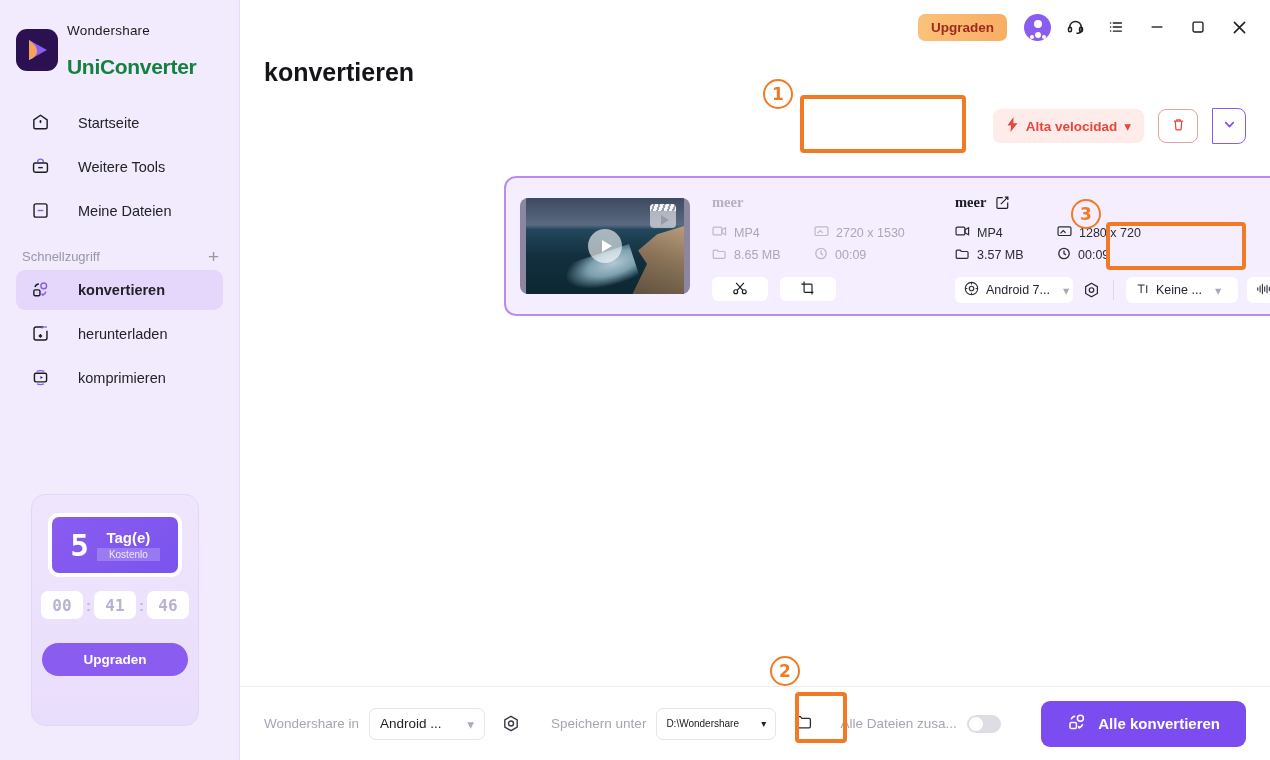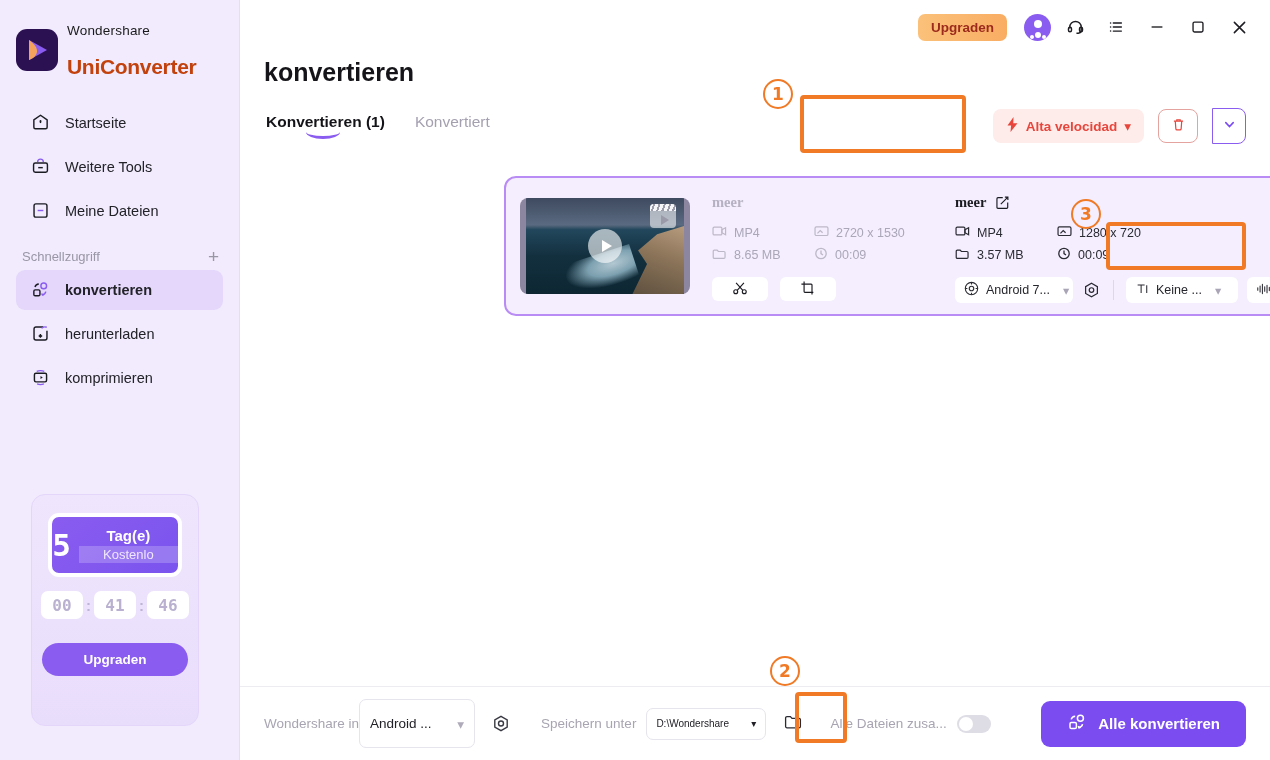--- a/index.html
+++ b/index.html
@@ -19,25 +19,25 @@
     position: relative;
     flex: 0 0 240px;
   }
   .brand { display: flex; align-items: center; gap: 9px; padding: 24px 0 0 16px; }
   .brand-logo {
     width: 42px; height: 42px; border-radius: 11px;
     background: #2c1152; position: relative; flex: 0 0 42px;
   }
   .brand-text { line-height: 1; }
   .brand-top { font-size: 13.5px; color: #1a1a1a; letter-spacing: .2px; }
-  .brand-bottom { font-size: 21px; font-weight: bold; color: #c2410c; letter-spacing: -.3px; margin-top: 18px; }
+  .brand-bottom { font-size: 21px; font-weight: bold; color: #15803d; letter-spacing: -.3px; margin-top: 18px; }
 
   .nav { margin-top: 26px; }
   .nav-item {
-    display: flex; align-items: center; gap: 15px;
+    display: flex; align-items: center; gap: 28px;
     height: 40px; margin: 4px 16px; padding-left: 14px;
     border-radius: 9px; cursor: pointer;
     font-size: 14.5px; color: #222228;
   }
   .nav-item.active { background: #e4d7fb; font-weight: bold; }
   .nav-ico { width: 20px; height: 20px; flex: 0 0 20px; display: flex; align-items: center; justify-content: center; }
   .nav-ico svg { display: block; }
 
   .quick {
     display: flex; align-items: center; justify-content: space-between;
@@ -63,22 +63,22 @@
     display: flex; align-items: center; justify-content: center; gap: 9px;
   }
   .promo-digit {
     font-family: "DejaVu Sans Mono", monospace;
     font-size: 31px; color: #ffffff; font-weight: bold; line-height: 1;
     letter-spacing: -1px;
   }
   .promo-right { display: flex; flex-direction: column; align-items: center; gap: 2px; }
   .promo-tage { font-size: 15px; color: #fff; font-weight: bold; }
   .promo-free {
-    font-size: 13px; color: #f0e6ff; background: #ffffff36;
-    border-radius: 0; padding: 1px 24px;
+    font-size: 10px; color: #f0e6ff; background: #ffffff36;
+    border-radius: 0; padding: 1px 12px;
   }
   .promo-timer { display: flex; align-items: center; gap: 3px; margin-top: 14px; }
   .tbox {
     background: #ffffff; border-radius: 7px;
     width: 42px; height: 28px; display: flex; align-items: center; justify-content: center;
     font-family: "DejaVu Sans Mono", monospace;
     font-size: 16px; color: #b9b1cf; font-weight: bold;
   }
   .tsep { color: #bdb5d4; font-size: 15px; font-weight: bold; }
   .promo-btn {
@@ -234,22 +234,22 @@
 
   
   .bottombar {
     position: absolute; left: 0; right: 0; bottom: 0; height: 74px;
     border-top: 1px solid #ececf1; background: #fff;
     display: flex; align-items: center; padding: 0 24px;
   }
   .bb-label { font-size: 13.5px; color: #a8a4b1; }
   .bb-sel {
     display: flex; align-items: center; justify-content: space-between;
-    width: 116px; height: 49px; border: 1px solid #e6e4ec; border-radius: 7px;
-    background: #fff; padding: 0 10px; cursor: pointer;
+    width: 116px; height: 32px; border: 1px solid #e6e4ec; border-radius: 7px;
+    background: #fff; padding: 0 10px; margin-left: 10px; cursor: pointer;
     font-size: 13.5px; color: #212127;
   }
   .bb-sel .caret { color: #b0abbb; }
   .bb-gear { margin-left: 16px; cursor: pointer; color: #3a3a44; display: flex; }
   .bb-path {
     display: flex; align-items: center; justify-content: space-between;
     width: 120px; height: 32px; border: 1px solid #e6e4ec; border-radius: 7px;
     background: #fff; padding: 0 9px; margin-left: 10px; cursor: pointer;
     font-size: 10px; color: #212127; overflow: hidden; white-space: nowrap;
   }
@@ -436,24 +436,20 @@
       </div>
       <div class="tb-ico">
         <svg width="19" height="19" viewBox="0 0 20 20" stroke="#1d1d22" stroke-width="1.6">
             <path d="M4.6 4.6 L15.4 15.4 M15.4 4.6 L4.6 15.4" stroke-linecap="round"></path>
           </svg>
       </div>
     </div>
 
     <h1 class="page-title">konvertieren</h1>
 
-    <div class="tabs">
-      <div class="tab active">Konvertieren (1)</div>
-      <div class="tab">Konvertiert</div>
-    </div>
 
     <div class="toolbar">
       <button class="speed-pill">
         <span>
           <svg width="13" height="15" viewBox="0 0 12 15">
               <path d="M7 0 L1 8.4 h3.6 L4 15 l7-8.8 H6.8 Z" fill="#e8453c"></path>
             </svg>
         </span>
         <span>Alta velocidad</span>
         <span class="caret">▾</span>

